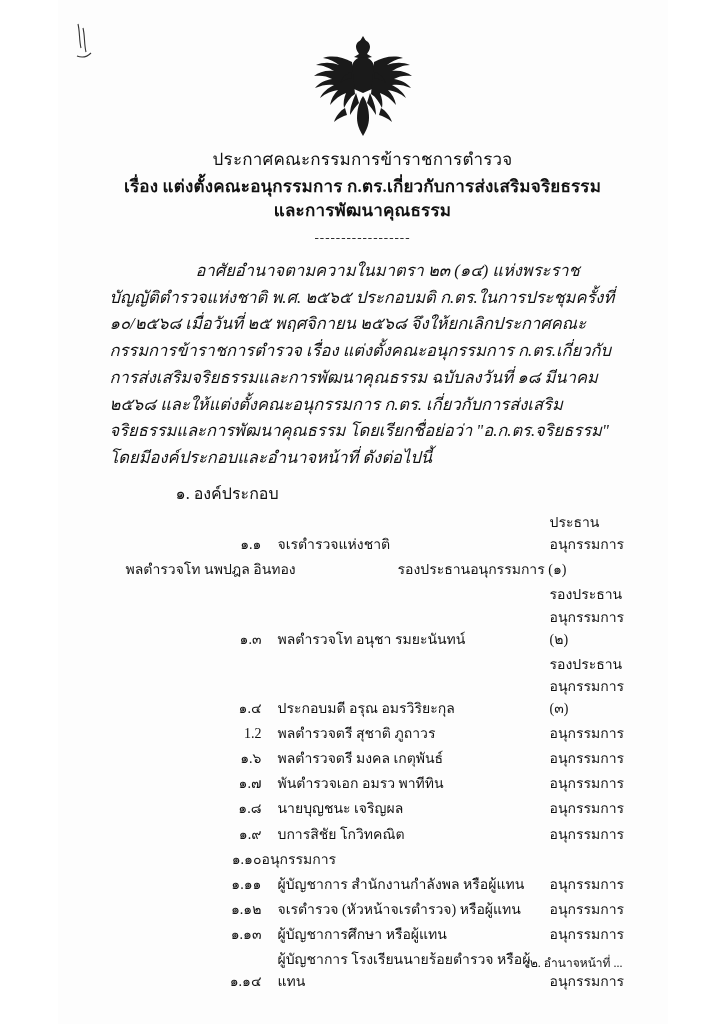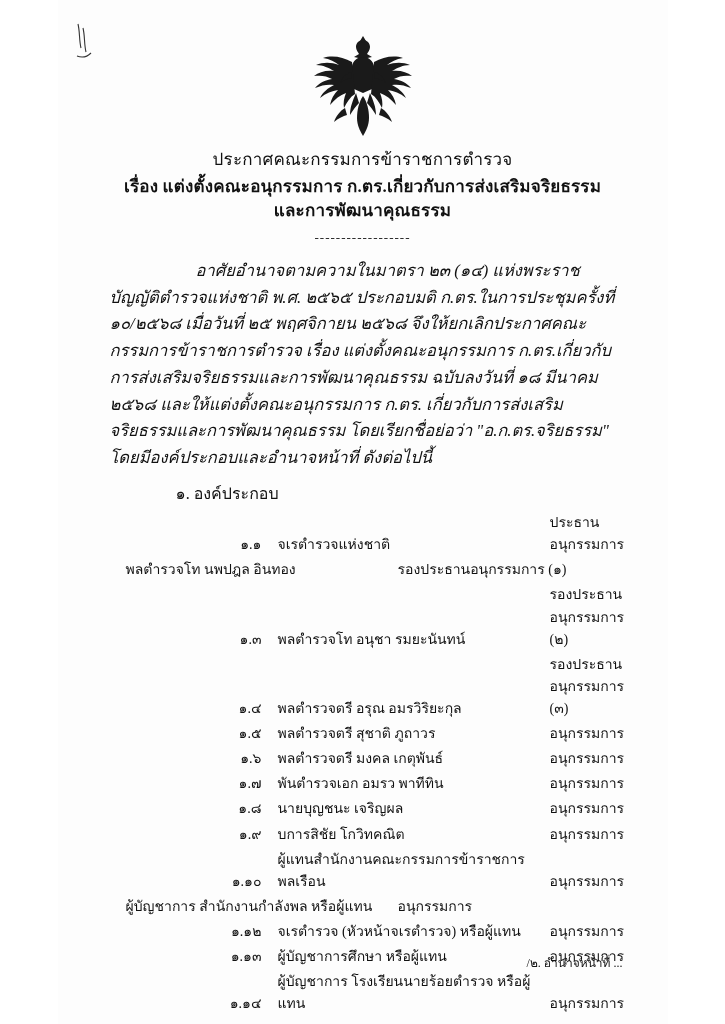--- a/index.html
+++ b/index.html
@@ -190,26 +190,26 @@
       </div>
 
       <div class="row">
         <span class="num">๑.๓</span>
         <span class="name">พลตำรวจโท อนุชา  รมยะนันทน์</span>
         <span class="role">รองประธานอนุกรรมการ (๒)</span>
       </div>
 
       <div class="row">
         <span class="num">๑.๔</span>
-        <span class="name">พลตำรวจตรี อรุณ  อมรวิริยะกุล</span>
+        <span class="name">ประกอบมตี อรุณ  อมรวิริยะกุล</span>
         <span class="role">รองประธานอนุกรรมการ (๓)</span>
       </div>
 
       <div class="row">
-        <span class="num">๑.๕</span>
+        <span class="num">1.2</span>
         <span class="name">พลตำรวจตรี สุชาติ  ภูถาวร</span>
         <span class="role">อนุกรรมการ</span>
       </div>
 
       <div class="row">
         <span class="num">๑.๖</span>
         <span class="name">พลตำรวจตรี มงคล  เกตุพันธ์</span>
         <span class="role">อนุกรรมการ</span>
       </div>
 
@@ -226,25 +226,25 @@
       </div>
 
       <div class="row">
         <span class="num">๑.๙</span>
         <span class="name">บการสิชัย  โกวิทคณิต</span>
         <span class="role">อนุกรรมการ</span>
       </div>
 
       <div class="row">
         <span class="num">๑.๑๐</span>
-        <span class="name">ผู้แทนสำนักงานคณะกรรมการข้าราชการพลเรือน</span>
-        <span class="role">อนุกรรมการ</span>
-      </div>
-
-      <div class="row">
+        <span class="role">อนุกรรมการ</span>
+      </div>
+
+      <div class="row">
+        <span class="num">๑.๑๑</span>
         <span class="name">ผู้บัญชาการ สำนักงานกำลังพล หรือผู้แทน</span>
         <span class="role">อนุกรรมการ</span>
       </div>
 
       <div class="row">
         <span class="num">๑.๑๒</span>
         <span class="name">จเรตำรวจ (หัวหน้าจเรตำรวจ) หรือผู้แทน</span>
         <span class="role">อนุกรรมการ</span>
       </div>
 

